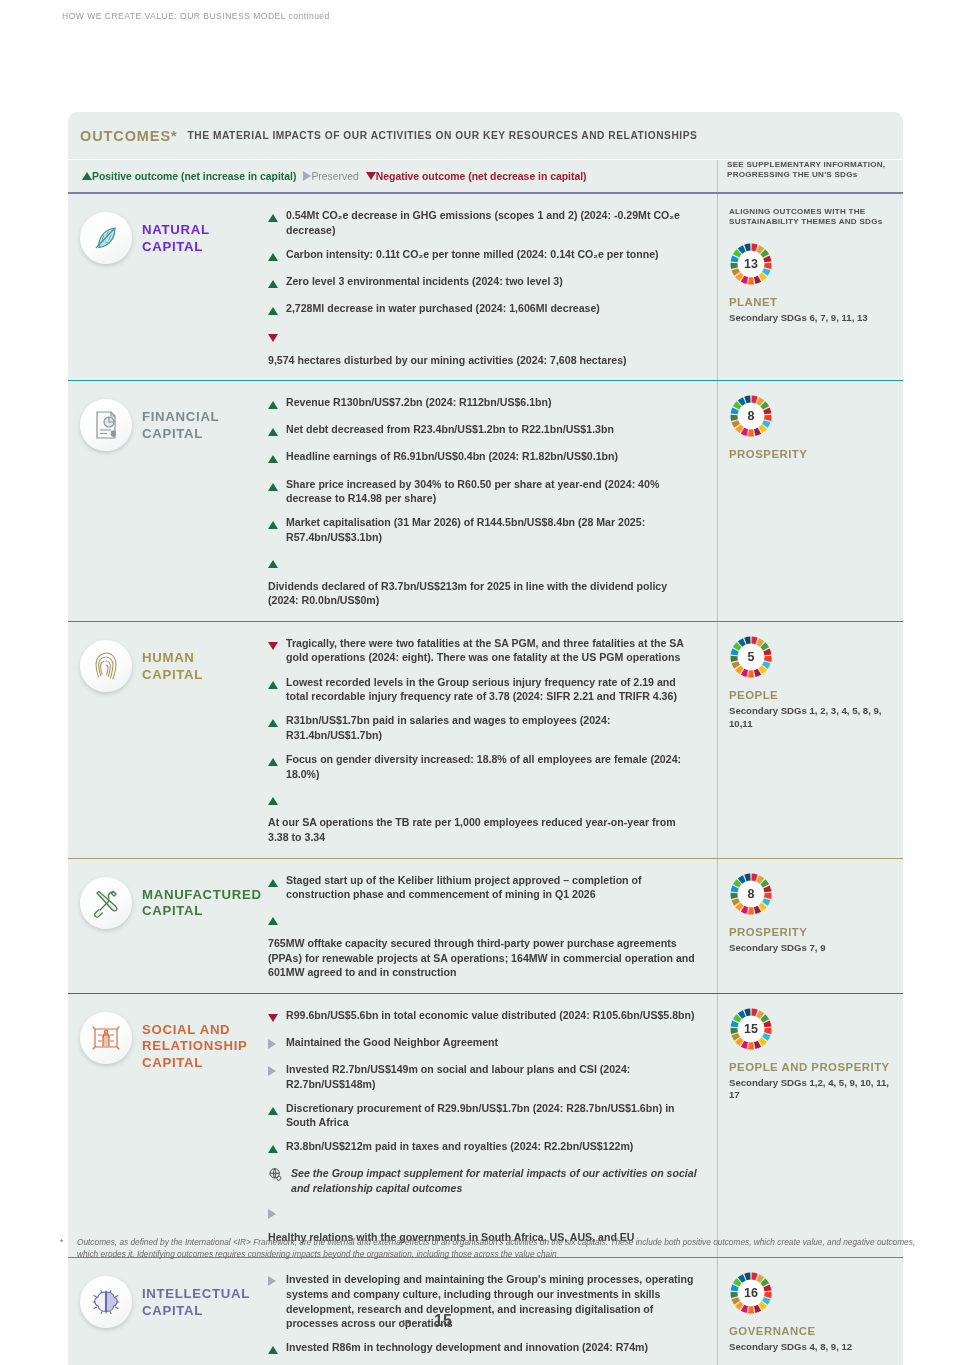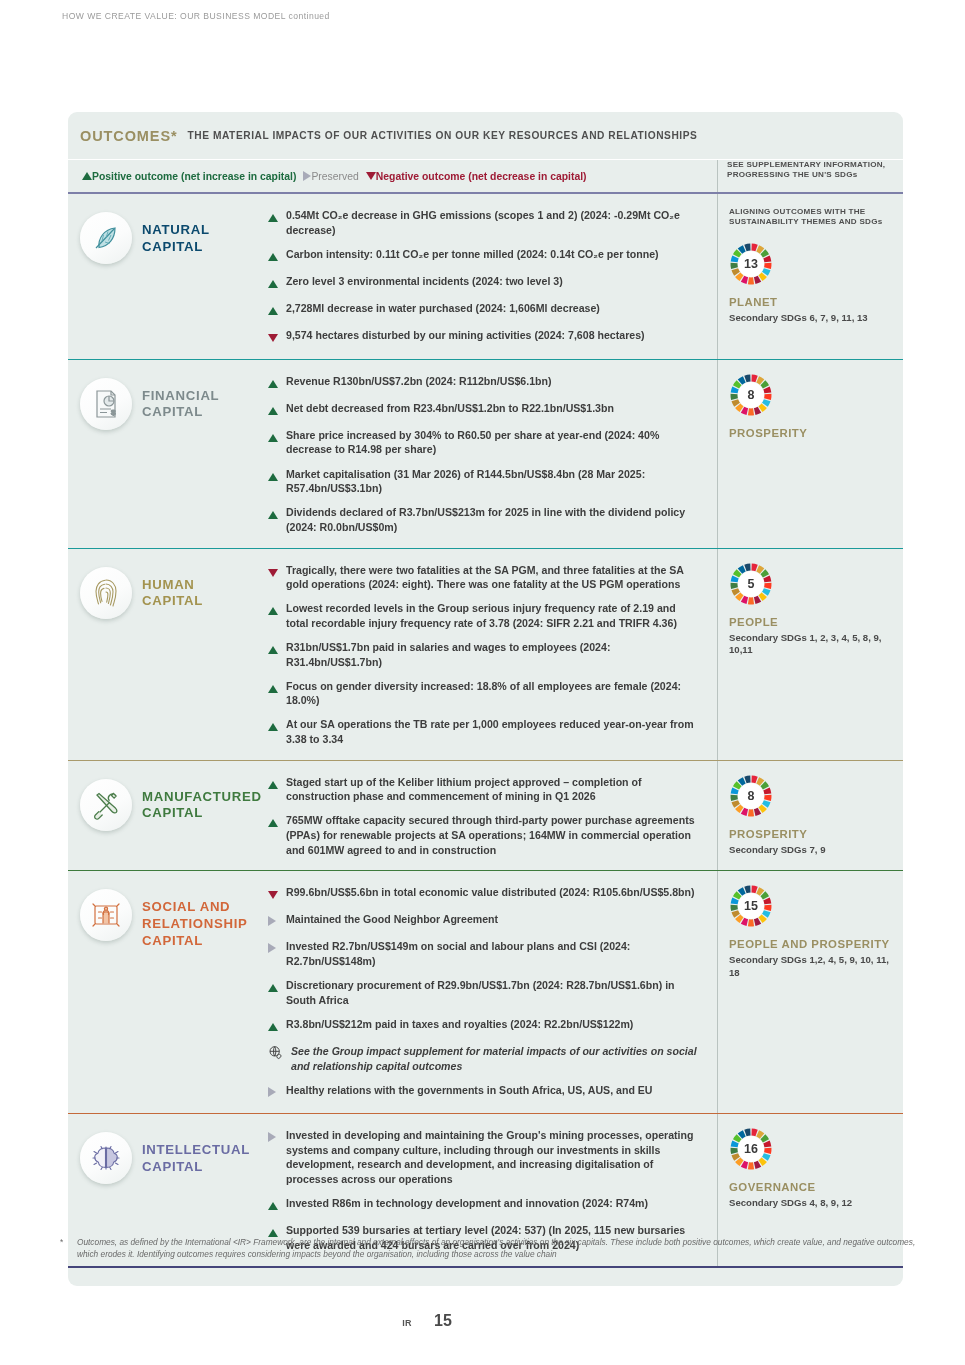--- a/index.html
+++ b/index.html
@@ -118,41 +118,41 @@
     box-shadow: 0 2px 4px rgba(90,110,105,0.28);
     display: flex; align-items: center; justify-content: center;
   }
   .cap-label {
     font-size: 13.2px;
     font-weight: 700;
     letter-spacing: 0.7px;
     line-height: 1.27;
     margin-top: 10px;
   }
-  .c-natural      { color: #0c4a6e; }
+  .c-natural      { color: #6d28d9; }
   .c-financial    { color: #7d8a8c; }
   .c-human        { color: #a3934f; }
   .c-manufactured { color: #3f7a3f; }
   .c-social       { color: #d2673a; }
   .c-intellectual { color: #6a6ca3; }
 
   .out-cell {
     flex: 1 1 auto;
     padding: 14px 18px 13px 0;
     border-right: 1px solid #b9c3c0;
   }
   .bullet {
     display: flex;
     gap: 7px;
     margin-bottom: 9.5px;
     font-size: 10.6px;
     line-height: 1.38;
     color: #3d3d3d;
   }
-  .bullet:last-child { margin-bottom: 0; }
+  .bullet:last-child { margin-bottom: 0; flex-direction: column; }
   .bullet .mk { flex: 0 0 11px; padding-top: 3px; }
   .bullet .tx { flex: 1 1 auto; font-weight: bold; }
   .bullet.note .tx { font-style: italic; color: #3d3d3d; }
   .bullet.note .mk { flex: 0 0 16px; padding-top: 1px; }
 
   
   .sdg-cell {
     flex: 0 0 185px;
     padding: 13px 12px 13px 11px;
   }
@@ -339,20 +339,24 @@
     <div class="bullet ">
       <span class="mk"><span class="tri-up"></span></span>
       <span class="tx">Revenue R130bn/US$7.2bn (2024: R112bn/US$6.1bn)</span>
     </div>
     <div class="bullet ">
       <span class="mk"><span class="tri-up"></span></span>
       <span class="tx">Net debt decreased from R23.4bn/US$1.2bn to R22.1bn/US$1.3bn</span>
     </div>
     <div class="bullet ">
       <span class="mk"><span class="tri-up"></span></span>
+      <span class="tx">Headline earnings of R6.91bn/US$0.4bn (2024: R1.82bn/US$0.1bn)</span>
+    </div>
+    <div class="bullet ">
+      <span class="mk"><span class="tri-up"></span></span>
       <span class="tx">Share price increased by 304% to R60.50 per share at year-end (2024: 40% decrease to R14.98 per share)</span>
     </div>
     <div class="bullet ">
       <span class="mk"><span class="tri-up"></span></span>
       <span class="tx">Market capitalisation (31 Mar 2026) of R144.5bn/US$8.4bn (28 Mar 2025: R57.4bn/US$3.1bn)</span>
     </div>
     <div class="bullet ">
       <span class="mk"><span class="tri-up"></span></span>
       <span class="tx">Dividends declared of R3.7bn/US$213m for 2025 in line with the dividend policy (2024: R0.0bn/US$0m)</span>
     </div>
@@ -573,21 +577,21 @@
               <path d="M5.22,33.77 A20.5,20.5 0 0 1 2.49,28.30 L9.15,26.15 A13.5,13.5 0 0 0 10.95,29.75 Z" fill="#bf8b2e"></path>
               <path d="M2.10,26.92 A20.5,20.5 0 0 1 1.53,20.82 L8.52,21.23 A13.5,13.5 0 0 0 8.89,25.24 Z" fill="#3f7e44"></path>
               <path d="M1.67,19.40 A20.5,20.5 0 0 1 3.34,13.51 L9.71,16.41 A13.5,13.5 0 0 0 8.61,20.28 Z" fill="#0a97d9"></path>
               <path d="M3.98,12.23 A20.5,20.5 0 0 1 7.67,7.34 L12.56,12.35 A13.5,13.5 0 0 0 10.13,15.56 Z" fill="#56c02b"></path>
               <path d="M8.73,6.38 A20.5,20.5 0 0 1 13.93,3.16 L16.69,9.59 A13.5,13.5 0 0 0 13.26,11.71 Z" fill="#00689d"></path>
               <path d="M15.27,2.64 A20.5,20.5 0 0 1 21.28,1.51 L21.53,8.51 A13.5,13.5 0 0 0 17.57,9.25 Z" fill="#19486a"></path>
     <circle cx="22" cy="22" r="13.1" fill="#ffffff"></circle>
     <text x="22" y="26.3" text-anchor="middle" font-family="Liberation Sans, sans-serif" font-size="12.5" font-weight="700" fill="#3a3a3a">15</text>
             </svg></div>
       <div class="sdg-theme">PEOPLE AND PROSPERITY</div>
-      <div class="sdg-sec">Secondary SDGs 1,2, 4, 5, 9, 10, 11, 18</div>
+      <div class="sdg-sec">Secondary SDGs 1,2, 4, 5, 9, 10, 11, 17</div>
     </div>
       </div>
       <div class="trow r-intellectual" style="border-bottom: none;">
     <div class="cap-cell">
       <div class="cap-icon-wrap">
             <svg width="34" height="32" viewBox="0 0 34 32" fill="none" stroke="#6a6ca3" stroke-width="1.1" stroke-linecap="round">
       <path d="M16.5 6c-4 0-7 2-7.6 5.2C6.6 12 5.5 13.8 5.8 16c.3 2.2 1.8 3.7 3.6 4.2.3 3 3.2 5.2 7.1 5.2V6Z" fill="#f1f1f8"></path>
       <path d="M17.5 6c4 0 7 2 7.6 5.2 2.3.8 3.4 2.6 3.1 4.8-.3 2.2-1.8 3.7-3.6 4.2-.3 3-3.2 5.2-7.1 5.2V6Z" fill="#c7c7e0"></path>
       <path d="M17 5v22"></path>
       <path d="M5 9.5L7.5 11M4 16h2.2M5 22.5L7.6 21M29 9.5L26.5 11M30 16h-2.2M29 22.5L26.4 21M12 4.5l1.2 2.2M22 4.5l-1.2 2.2M12 27.5l1.3-2.2M22 27.5l-1.3-2.2"></path>

